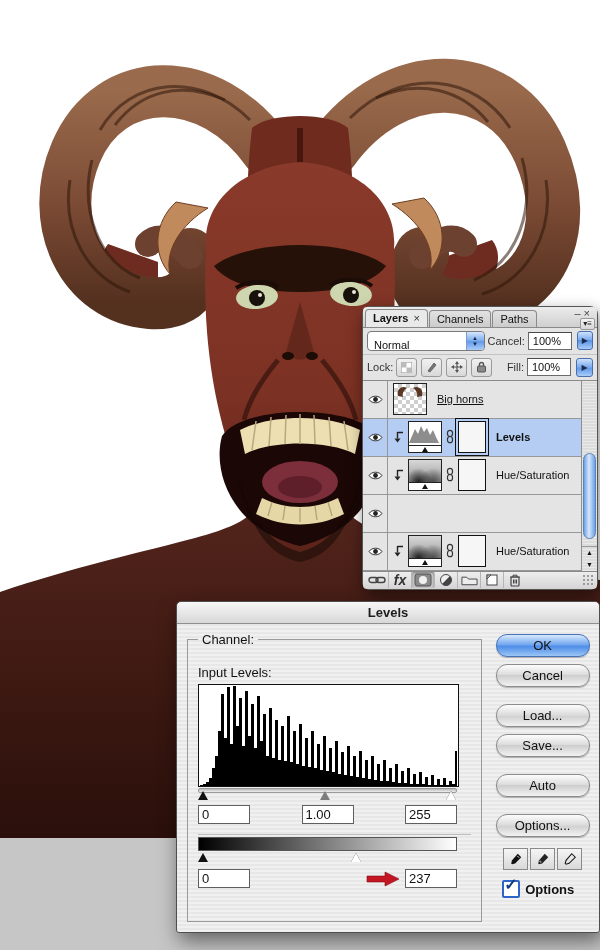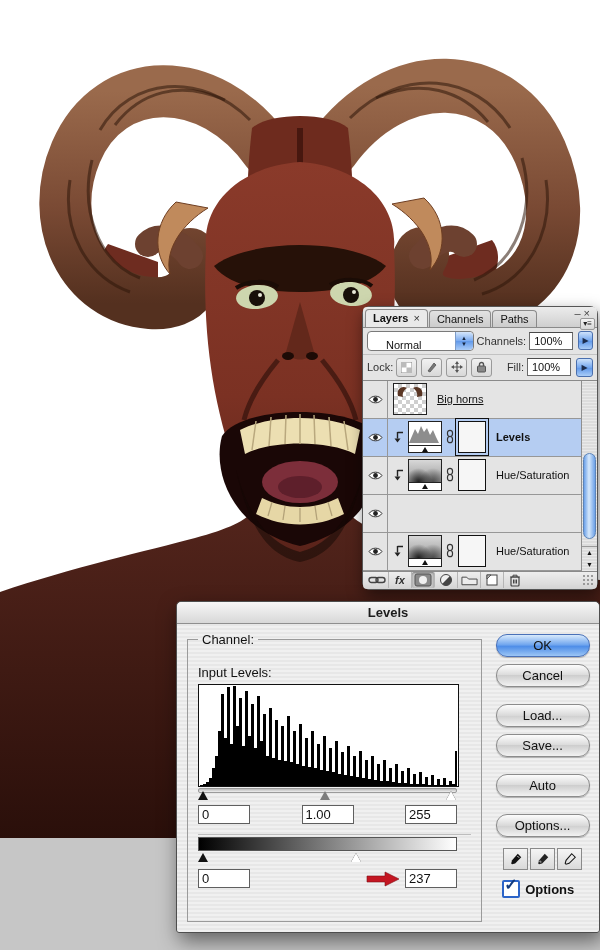--- a/index.html
+++ b/index.html
@@ -33,21 +33,21 @@
   .tab.active{background:#e9e9e9;padding-bottom:3px;font-weight:bold;}
   .tabx{margin-left:5px;color:#333;font-weight:normal;}
   .winctrl{position:absolute;right:4px;top:0;font-size:11px;color:#444;letter-spacing:3px;}
   .panelmenu{position:absolute;right:2px;top:11px;font-size:8px;color:#222;background:linear-gradient(#f4f4f4,#d6d6d6);
     border:1px solid #999;border-radius:2px;padding:0 2px;line-height:10px;}
   .blendrow,.lockrow{display:flex;align-items:center;padding:3px 4px;gap:3px;}
   .blendrow{border-bottom:1px solid #c2c2c2;}
   .lockrow{border-bottom:1px solid #8a8a8a;}
   .dropdown{display:flex;align-items:center;background:#fff;border:1px solid #7a7a7a;border-radius:4px;
     height:18px;overflow:hidden;}
-  .dropdown .ddlabel{padding:0 18px;flex:1;margin-top:8px;}
+  .dropdown .ddlabel{padding:0 6px;flex:1;margin-top:8px;}
   .blend-dd{width:122px;}
   .locklabel,.smalllabel{color:#333;}
   .lockbtn{width:19px;height:17px;border:1px solid #9a9a9a;border-radius:3px;background:linear-gradient(#f2f2f2,#d8d8d8);
     display:inline-flex;align-items:center;justify-content:center;margin-right:1px;}
   .spacer{flex:1;}
   .layerlist{flex:1;position:relative;background:#ffffff;display:flex;}
   .rows{flex:1;display:flex;flex-direction:column;}
   .lrow{height:37px;border-bottom:1px solid #979797;display:flex;align-items:center;background:#e4e4e4;position:relative;}
   .lrow.selected{background:#b5cdf2;}
   .eyecell{width:24px;align-self:stretch;border-right:1px solid #979797;display:flex;align-items:center;justify-content:center;}
@@ -72,21 +72,21 @@
     position:relative;}
   .sthumb{position:absolute;left:1px;right:1px;top:38%;height:44%;border-radius:7px;
     background:linear-gradient(90deg,#6ba0e8,#d6e8fb 45%,#6ba0e8);border:1px solid #5c84b8;}
   .sarrows{position:absolute;bottom:0;left:0;right:0;height:24px;border-top:1px solid #9a9a9a;
     display:flex;flex-direction:column;align-items:center;justify-content:space-around;font-size:7px;color:#111;}
   .panel-footer{height:20px;border-top:1px solid #8a8a8a;background:linear-gradient(#ededed,#d5d5d5);
     border-radius:0 0 4px 4px;display:flex;align-items:center;padding:0 3px;}
   .ficon{height:16px;min-width:22px;display:flex;align-items:center;justify-content:center;
     border-right:1px solid #b5b5b5;}
   .ficon.pressed{background:#c6c6c6;border-radius:2px;box-shadow:inset 0 1px 2px rgba(0,0,0,.35);}
-  .ficon i{font-style:italic;font-weight:bold;font-size:11px;color:#333;}
+  .ficon i{font-style:italic;font-weight:bold;font-size:14px;color:#333;}
   .grip{margin-left:auto;width:12px;height:12px;
     background:radial-gradient(circle at 2px 2px,#9a9a9a 1px,transparent 1.5px);background-size:4px 4px;}
 
   
   .levels-dialog{position:absolute;left:176px;top:601px;width:422px;height:330px;
     border:1px solid #4e4e4e;border-radius:5px 5px 3px 3px;box-shadow:3px 8px 20px rgba(0,0,0,.5);
     background:repeating-linear-gradient(#f0f0f0 0 2px,#e7e7e7 2px 4px);display:flex;flex-direction:column;}
   .titlebar{height:21px;border-radius:5px 5px 0 0;border-bottom:1px solid #8f8f8f;
     background:linear-gradient(#f7f7f7,#d8d8d8);display:flex;align-items:center;justify-content:center;
     font-size:13px;font-weight:bold;color:#1c1c1c;}
@@ -234,21 +234,21 @@
     </div>
 
     <div class="blendrow">
       <div class="dropdown blend-dd">
         <span class="ddlabel">Normal</span>
         <span class="stepper">
             <span>▲</span>
             <span>▼</span>
           </span>
       </div>
-      <span class="smalllabel">Channels:</span>
+      <span class="smalllabel">Cancel:</span>
       <span class="valbox">100%</span>
       <span class="arrowchip">▶</span>
     </div>
 
     <div class="lockrow">
       <span class="locklabel">Lock:</span>
       <span class="lockbtn">
           <svg width="11" height="11">
             <rect width="11" height="11" fill="#fff" stroke="#888"></rect>
             <rect width="5.5" height="5.5" fill="#bbb"></rect>

